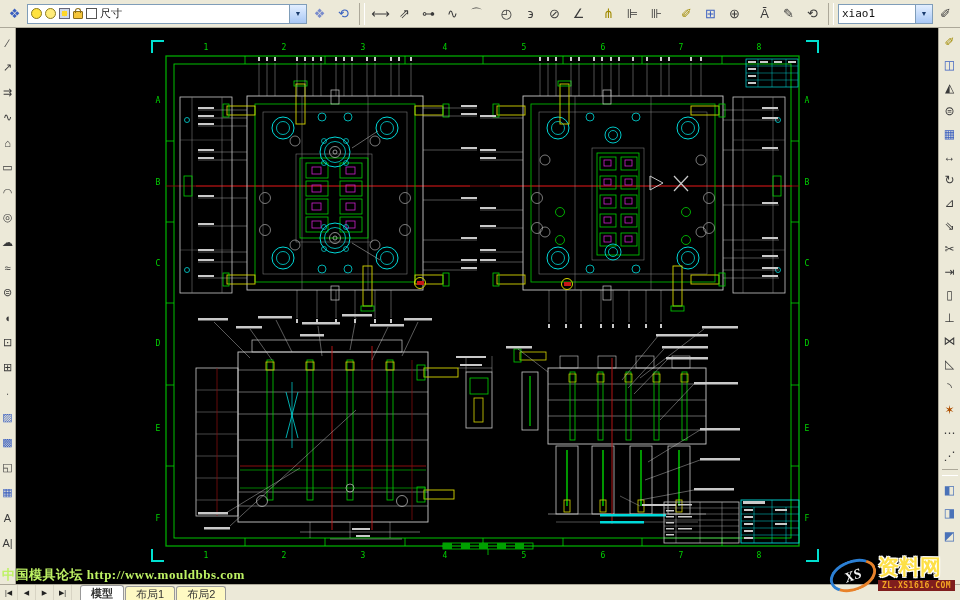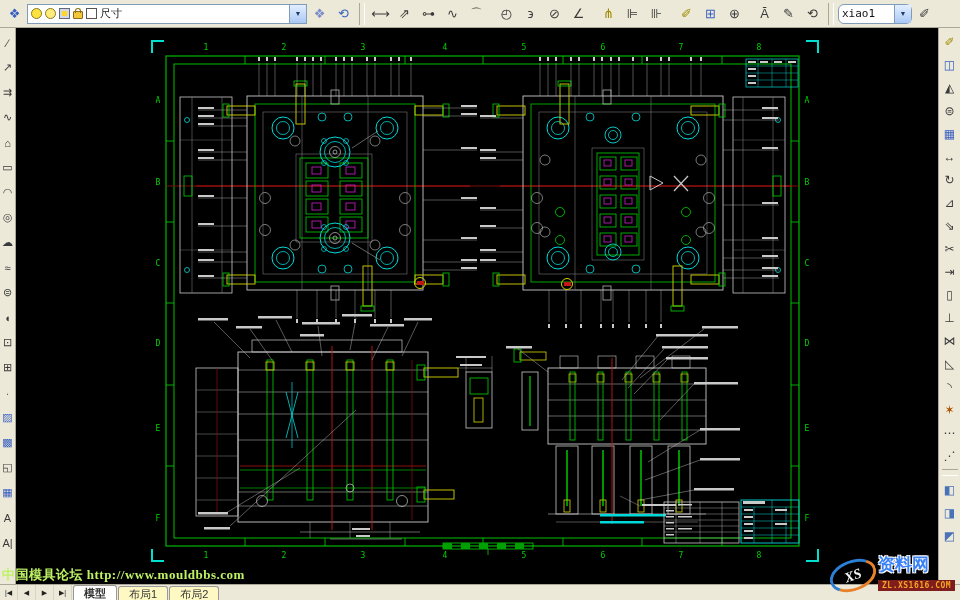--- a/index.html
+++ b/index.html
@@ -14,21 +14,21 @@
   .tb-btn.gap{margin-right:6px;}
   .tb-sep{width:4px;height:22px;border-left:1px solid #aca899;border-right:1px solid #fff;
     margin:0 3px;flex:none;}
   .combo{height:20px;background:#fff;border:1px solid #7f9db9;display:flex;align-items:center;
     flex:none;box-sizing:border-box;}
   .combo .val{flex:1;font-size:11px;padding:0 3px;white-space:nowrap;overflow:hidden;color:#111;}
   .combo .arrow{width:16px;height:100%;background:linear-gradient(#e3efff,#a9c8f5);
     border-left:1px solid #7f9db9;display:flex;align-items:center;justify-content:center;
     font-size:7px;color:#1a3c6e;}
   .layer-combo{width:280px;}
-  .dim-combo{width:74px;border-radius:6px;}
+  .dim-combo{width:95px;}
   .dim-combo .val{font-family:"DejaVu Sans Mono",monospace;}
   .licon{flex:none;margin-left:3px;display:inline-block;}
   .bulb{width:9px;height:9px;border-radius:50%;background:#ffe23e;border:1px solid #8a7a20;}
   .freeze{width:9px;height:9px;border-radius:50%;background:#ffec7a;border:1px solid #8a7a20;}
   .vp{width:9px;height:9px;background:radial-gradient(#ffd728 45%,#cfd8ea 48%);border:1px solid #667;}
   .lock{width:8px;height:6px;background:#f5c53a;border:1px solid #8a6d1a;border-radius:1px;
     position:relative;margin-top:3px;}
   .lock::before{content:"";position:absolute;top:-4px;left:1px;width:4px;height:4px;
     border:1px solid #8a6d1a;border-bottom:none;border-radius:3px 3px 0 0;}
   .swatch{width:9px;height:9px;background:#fff;border:1px solid #555;}
@@ -58,21 +58,21 @@
     border-radius:3px 3px 0 0;position:relative;top:1px;flex:none;}
   .tab.active{background:#fff;font-weight:bold;top:0;}
   
   .forum-text{position:absolute;left:2px;bottom:16px;z-index:40;color:#bef264;
     font:bold 13px "Liberation Serif",serif;letter-spacing:.5px;white-space:nowrap;}
   .watermark{position:absolute;right:1px;bottom:5px;width:130px;height:42px;z-index:50;}
   .wm-ellipse{position:absolute;left:0;top:7px;width:42px;height:25px;border:3px solid #2b7fd4;
     border-right-color:#e8822a;border-bottom-color:#e8822a;border-radius:50%;
     transform:rotate(-20deg);display:flex;align-items:center;justify-content:center;}
   .wm-xs{color:#f5f5f5;font:italic bold 14px "Liberation Serif",serif;}
-  .wm-site{position:absolute;left:49px;top:0;font-weight:bold;font-size:17px;color:#3b82f6;
+  .wm-site{position:absolute;left:49px;top:0;font-weight:bold;font-size:21px;color:#fde047;
     text-shadow:1px 1px 0 #fff,-1px -1px 0 #fff,1px -1px 0 #fff,-1px 1px 0 #fff;}
   .wm-url{position:absolute;left:49px;top:27px;background:#7f1d1d;color:#f5a623;
     font:bold 8px "DejaVu Sans Mono",monospace;padding:1px 4px;letter-spacing:.5px;}
 </style>
 </head>
 <body>
 
 <div class="toolbar-top">
   <div class="tb-btn" id="layers-btn" style="color:#3a5fc0;">❖</div>
   <div class="combo layer-combo">
@@ -740,21 +740,21 @@
     </svg>
 </div>
 
 <div class="statusbar">
   <div id="tabnav" style="display:flex;">
       <div class="nav-btn">|◀</div>
       <div class="nav-btn">◀</div>
       <div class="nav-btn">▶</div>
       <div class="nav-btn">▶|</div>
     </div>
-  <div id="tabs" style="display:flex;margin-left:1px;">
+  <div id="tabs" style="display:flex;margin-left:8px;">
       <div class="tab active">模型</div>
       <div class="tab">布局1</div>
       <div class="tab">布局2</div>
     </div>
 </div>
 
 <div class="forum-text">中国模具论坛 http://www.mouldbbs.com</div>
 
 <div class="watermark">
   <div class="wm-ellipse">

